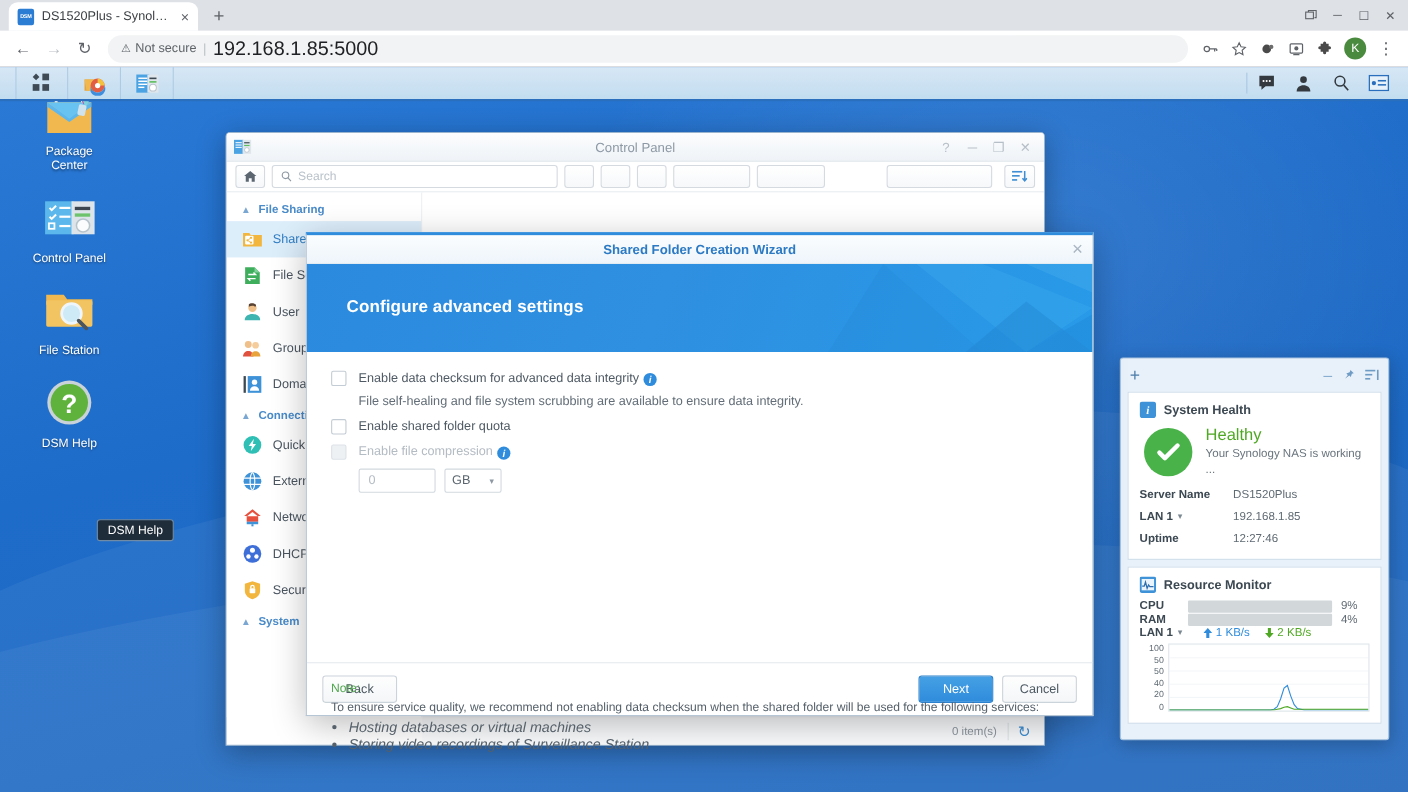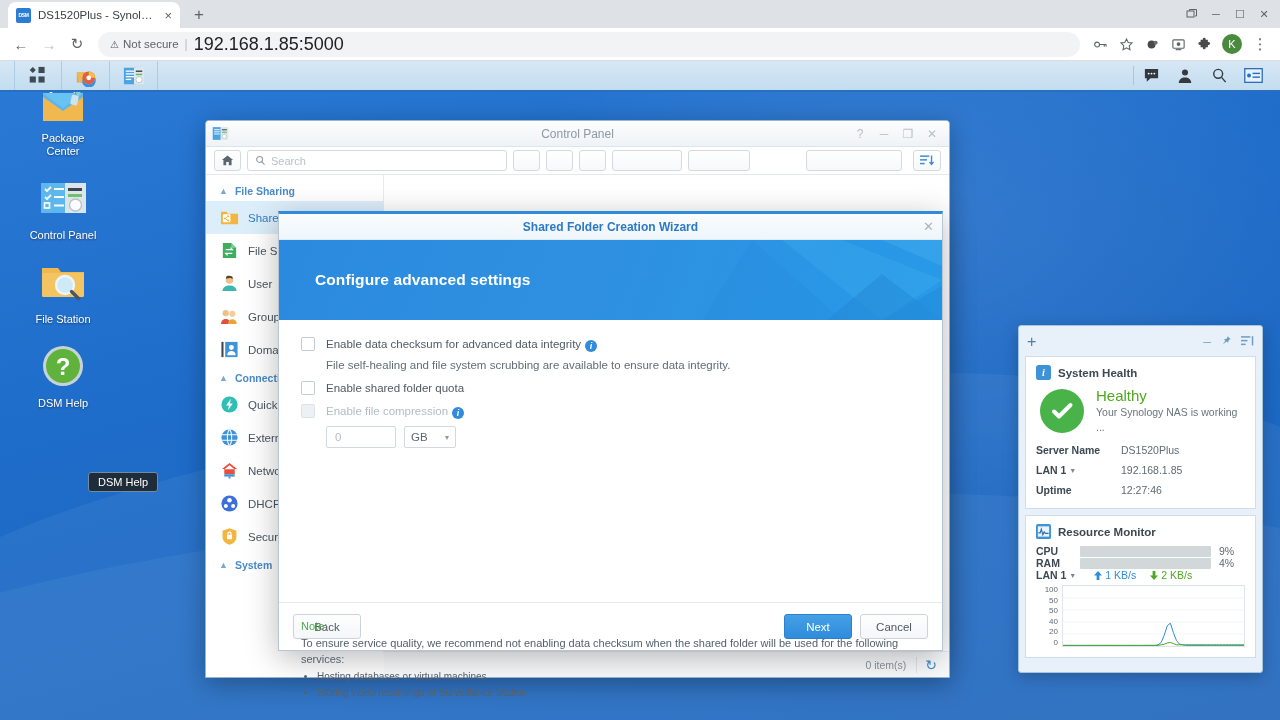--- a/index.html
+++ b/index.html
@@ -223,21 +223,21 @@
     position: absolute; left: 178px; right: 0; bottom: 0; height: 26px;
     border-top: 1px solid #e6eaee; background: #fafbfc;
     display: flex; align-items: center; justify-content: flex-end;
     gap: 10px; padding-right: 12px;
     font-size: 10.5px; color: #8b959e;
   }
   .cp-refresh { color: #3f8fd4; font-size: 14px; cursor: pointer; padding-left: 8px; border-left: 1px solid #e0e5ea; }
 
   
   .wizard {
-    position: absolute; left: 278px; top: 150px; width: 665px; height: 440px;
+    position: absolute; left: 278px; top: 150px; width: 716px; height: 440px;
     background: #fff;
     border: 1px solid #b6c6d4;
     border-top: 3px solid #2f8cdc;
     box-shadow: 0 7px 30px rgba(0,0,0,0.28);
     z-index: 30;
     display: flex; flex-direction: column;
   }
   .wz-titlebar {
     height: 26px; background: linear-gradient(to bottom,#fbfdfe,#eef5fb);
     display: flex; align-items: center; position: relative;
@@ -290,21 +290,21 @@
   .wz-select {
     width: 52px; height: 22px;
     border: 1px solid #d2d9df; border-radius: 2px; background: #fff;
     font-size: 11.5px; color: #5b6670; padding: 0 6px;
     display: flex; align-items: center; justify-content: space-between; cursor: pointer;
   }
   .wz-select .caret { font-size: 8px; color: #8d98a2; }
   .wz-note { position: absolute; left: 22px; right: 22px; top: 300px; }
   .wz-note-head { font-size: 11px; color: #52a84f; margin-bottom: 3px; }
   .wz-note-body { font-size: 11px; color: #55606a; line-height: 16px; }
-  .wz-note-list { margin: 2px 0 0 16px; font-size: 10px; color: #55606a; line-height: 16px; }
+  .wz-note-list { margin: 2px 0 0 16px; font-size: 13px; color: #55606a; line-height: 16px; font-style: italic; }
   .wz-footer {
     height: 48px; border-top: 1px solid #e6eaee;
     display: flex; align-items: center; padding: 0 14px; gap: 8px;
   }
   .btn {
     height: 25px; min-width: 68px; padding: 0 14px;
     border: 1px solid #ccd4db; border-radius: 3px;
     background: linear-gradient(to bottom,#fefefe,#f4f6f8);
     font-size: 11.5px; color: #4d5962; cursor: pointer;
     display: flex; align-items: center; justify-content: center; text-align: center;

